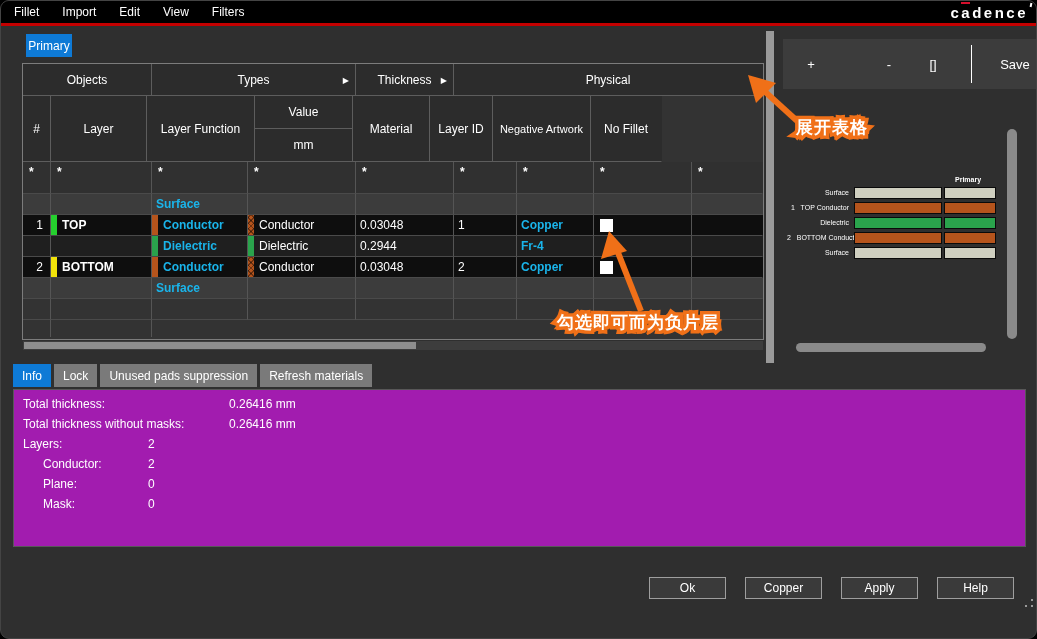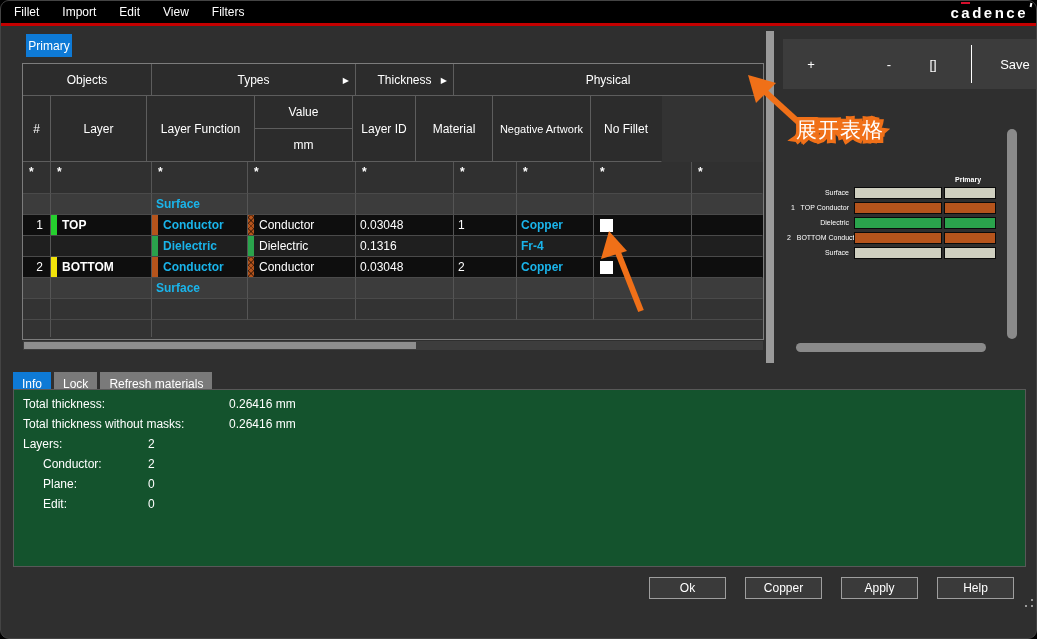--- a/index.html
+++ b/index.html
@@ -84,30 +84,30 @@
          color:#fff; font-size:13px; }
   .rtb-sep { position:absolute; left:188px; top:6px; width:1px; height:38px; background:#fff; }
   .preview-label { position:absolute; width:62px; text-align:right; color:#fff; font-size:7px; white-space:pre; }
   .pbar { position:absolute; height:12px; border:1px solid #0a0a0a; }
   .bg-sur { background:#cfcfc0; } .bg-con { background:#b5541c; } .bg-die { background:#2aa34c; }
   .pcol-hdr { position:absolute; color:#fff; font-size:7px; font-weight:bold; }
   .vscroll-right { position:absolute; left:1006px; top:103px; width:10px; height:210px; background:#8a8a8a; border-radius:5px; }
   .hscroll-right { position:absolute; left:795px; top:317px; width:190px; height:9px; background:#8a8a8a; border-radius:5px; }
 
   
-  .cn { position:absolute; color:#fff; font-weight:normal; font-size:21px; letter-spacing:1px;
+  .cn { position:absolute; color:#fff; font-weight:bold; font-size:17px; letter-spacing:1px;
         -webkit-text-stroke:7px #f07018; paint-order:stroke fill; white-space:nowrap; }
   .ann-svg { position:absolute; overflow:visible; }
 
   
   .btabs { position:absolute; left:12px; top:338px; display:flex; gap:3px; }
   .btab { height:23px; padding:0 9px; display:flex; align-items:center; background:#7a7a7a;
-          color:#fff; font-size:12px; white-space:nowrap;margin-top:8px; }
+          color:#fff; font-size:12px; white-space:nowrap; }
   .btab.active { background:#0e7ad6; }
-  .info-panel { position:absolute; left:12px; top:363px; width:1013px; height:178px; background:#14532d;
+  .info-panel { position:absolute; left:12px; top:363px; width:1013px; height:158px; background:#a21caf;
                 border:1px solid #585858; padding-top:7px; }
   .info-row { position:relative; height:20px; }
   .info-label { position:absolute; left:9px; color:#fff; font-size:12px; }
   .info-label.indent { left:29px; }
   .info-value { position:absolute; color:#fff; font-size:12px; }
   .v-far { left:215px; } .v-near { left:134px; }
 
   
   .fbtn { position:absolute; top:551px; width:77px; height:22px; background:#3a3a3a; border:1px solid #9e9e9e;
           color:#fff; font-size:12px; display:flex; align-items:center; justify-content:center; }
@@ -158,22 +158,22 @@
       </div>
 
       <div class="tr">
         <div class="th c0 sub">#</div>
         <div class="th c2 sub">Layer</div>
         <div class="th c3 sub">Layer Function</div>
         <div class="th c4 sub vstack">
           <div>Value</div>
           <div>mm</div>
         </div>
+        <div class="th c6 sub">Material</div>
         <div class="th c5 sub">Layer ID</div>
-        <div class="th c6 sub">Material</div>
         <div class="th c7 sub">Negative Artwork</div>
         <div class="th c8 sub nb">No Fillet</div>
       </div>
 
       <div class="tr frow">
         <div class="td c0">*</div>
         <div class="td c1">*</div>
         <div class="td c2">*</div>
         <div class="td c3">*</div>
         <div class="td c4">*</div>
@@ -222,21 +222,21 @@
         <div class="td c0 num"></div>
         <div class="td c1"></div>
         <div class="td c2 cyan chipcell">
             <span class="chip chip-dgreen"></span>
             <span>Dielectric</span>
           </div>
         <div class="td c3 chipcell">
             <span class="chip chip-dgreen"></span>
             <span>Dielectric</span>
           </div>
-        <div class="td c4">0.1316</div>
+        <div class="td c4">0.2944</div>
         <div class="td c5"></div>
         <div class="td c6 cyan">Fr-4</div>
         <div class="td c7"></div>
         <div class="td c8 nb"></div>
       </div>
 
       <div class="tr row r-con">
         <div class="td c0 num">2</div>
         <div class="td c1 chipcell">
             <span class="chip chip-yellow"></span>
@@ -326,24 +326,26 @@
 
     <svg class="ann-svg" style="left:743px;top:45px;width:70px;height:62px;">
       <line x1="62" y1="58" x2="18" y2="18" stroke="#f07018" stroke-width="6"></line>
       <polygon points="4,4 32,12 12,32" fill="#f07018"></polygon>
     </svg>
     <div class="cn" style="left:795px;top:90px;">展开表格</div>
     <svg class="ann-svg" style="left:590px;top:203px;width:70px;height:85px;">
       <line x1="50" y1="82" x2="24" y2="16" stroke="#f07018" stroke-width="6"></line>
       <polygon points="18,2 36,22 10,30" fill="#f07018"></polygon>
     </svg>
+    <div class="cn" style="left:556px;top:285px;">勾选即可而为负片层</div>
 
     <div class="btabs">
       <div class="btab active">Info</div>
       <div class="btab">Lock</div>
+      <div class="btab">Unused pads suppression</div>
       <div class="btab">Refresh materials</div>
     </div>
 
     <div class="info-panel">
       <div class="info-row">
         <span class="info-label">Total thickness:</span>
         <span class="info-value v-far">0.26416 mm</span>
       </div>
       <div class="info-row">
         <span class="info-label">Total thickness without masks:</span>
@@ -355,21 +357,21 @@
       </div>
       <div class="info-row">
         <span class="info-label indent">Conductor:</span>
         <span class="info-value v-near">2</span>
       </div>
       <div class="info-row">
         <span class="info-label indent">Plane:</span>
         <span class="info-value v-near">0</span>
       </div>
       <div class="info-row">
-        <span class="info-label indent">Edit:</span>
+        <span class="info-label indent">Mask:</span>
         <span class="info-value v-near">0</span>
       </div>
     </div>
 
     <div class="fbtn" style="left:648px;">Ok</div>
     <div class="fbtn" style="left:744px;">Copper</div>
     <div class="fbtn" style="left:840px;">Apply</div>
     <div class="fbtn" style="left:936px;">Help</div>
     <div class="grip"></div>
   </div>

